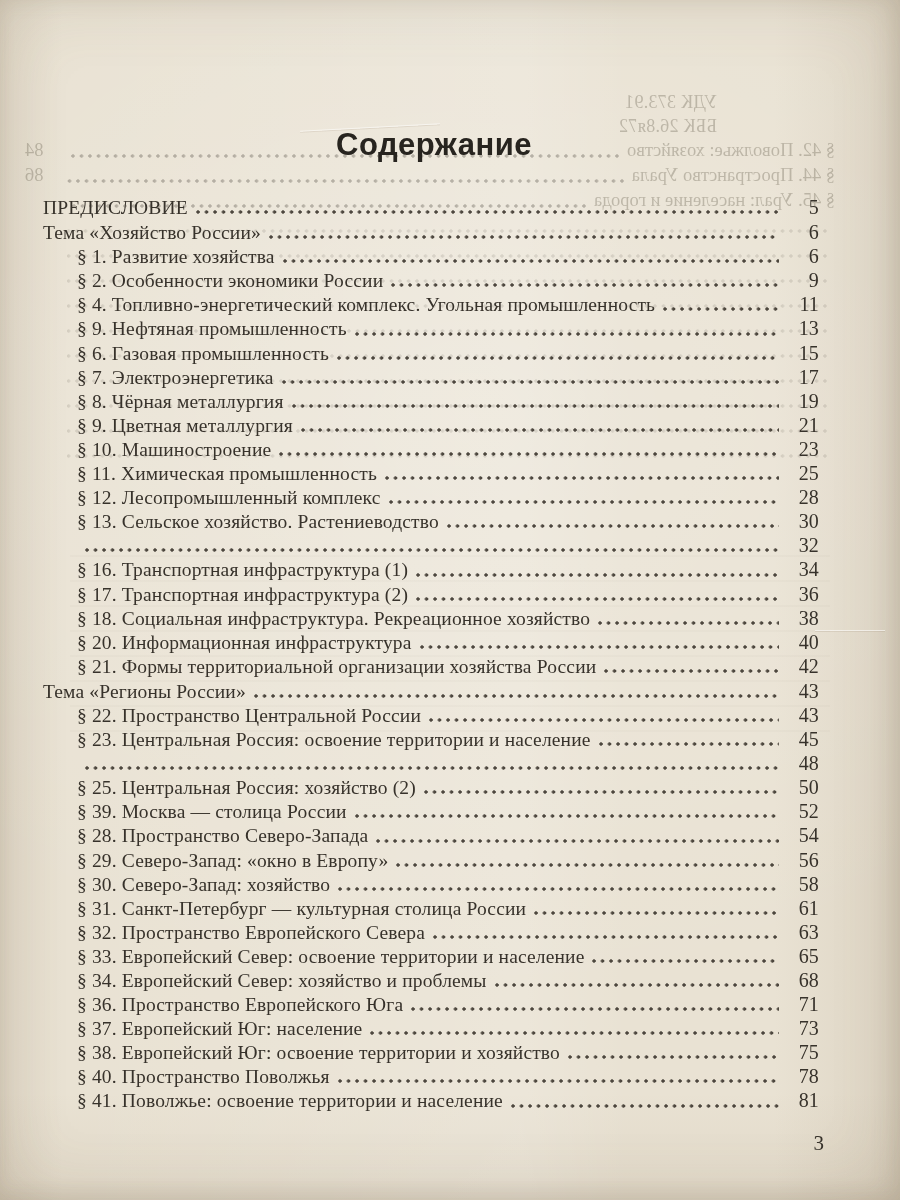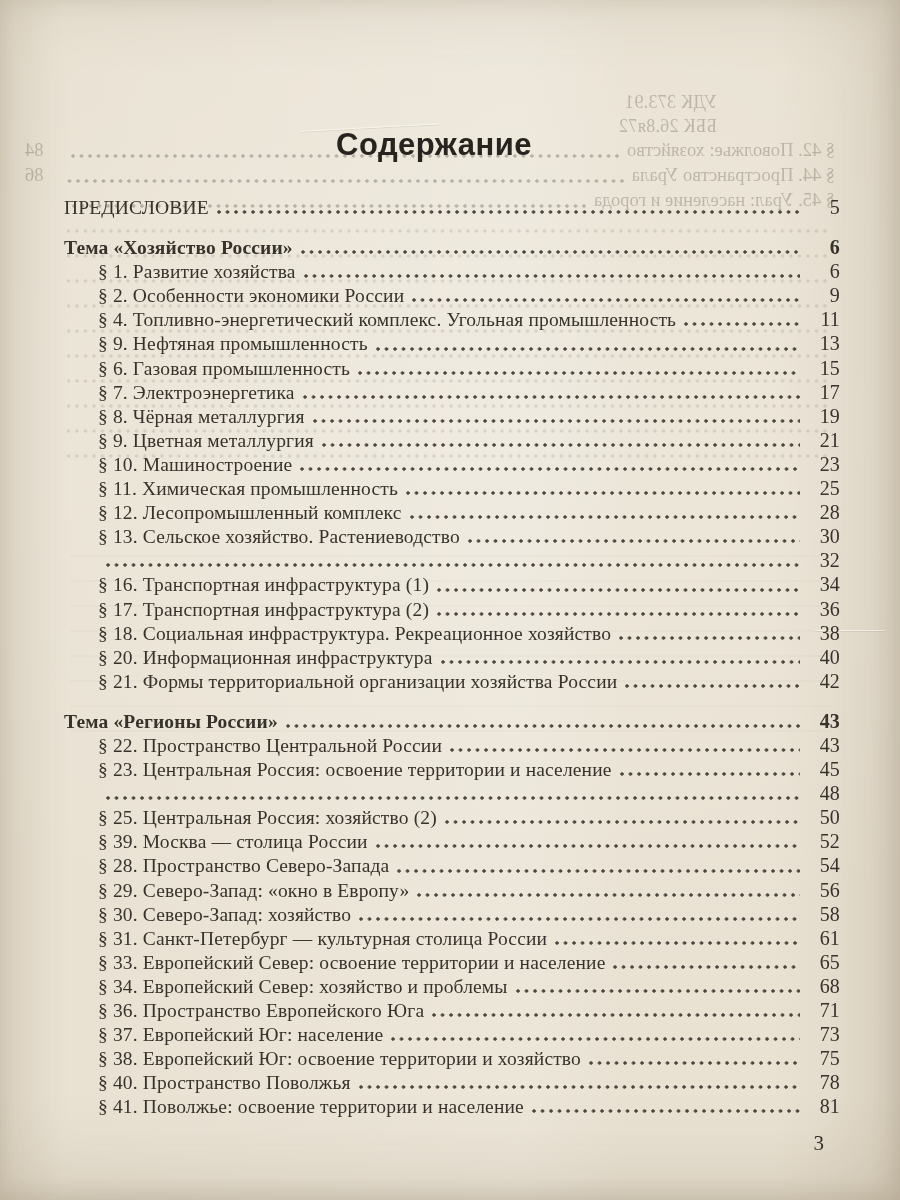--- a/index.html
+++ b/index.html
@@ -55,29 +55,29 @@
 
   
   .title{
     position:absolute;top:127px;left:-16px;width:900px;
     margin:0;text-align:center;
     font-family:"Liberation Sans", sans-serif;
     font-weight:bold;font-size:31px;letter-spacing:.5px;
     color:#27241f;
   }
   .toc{
-    position:absolute;left:64px;top:195px;width:776px;
+    position:absolute;left:43px;top:195px;width:776px;
   }
   .row{
     display:flex;align-items:baseline;
     height:24.1px;line-height:24.1px;
     font-size:19.5px;letter-spacing:.15px;white-space:nowrap;
     color:#37322b;
   }
-  .row.theme{margin-top:16px;font-weight:bold;}
+  .row.theme{margin-top:1px;}
   .row.para{padding-left:34px;}
   .row .label{flex:0 0 auto;}
   .dots{
     flex:1 1 auto;align-self:flex-end;
     height:6px;margin:0 6px 4px 8px;
     background-image:radial-gradient(circle at 2px 3px, rgba(55,49,41,.88) 1.4px, rgba(55,49,41,0) 2px);
     background-size:8.5px 6px;background-repeat:repeat-x;background-position:left bottom;
   }
   .row .pg{flex:0 0 auto;min-width:34px;text-align:right;font-size:20px;}
   .folio{
@@ -353,20 +353,25 @@
         <span class="dots"></span>
         <span class="pg">58</span>
       </div>
 
       <div class="row para">
         <span class="label">§ 31. Санкт-Петербург — культурная столица России</span>
         <span class="dots"></span>
         <span class="pg">61</span>
       </div>
 
+      <div class="row para">
+        <span class="label">§ 32. Пространство Европейского Севера</span>
+        <span class="dots"></span>
+        <span class="pg">63</span>
+      </div>
 
       <div class="row para">
         <span class="label">§ 33. Европейский Север: освоение территории и население</span>
         <span class="dots"></span>
         <span class="pg">65</span>
       </div>
 
       <div class="row para">
         <span class="label">§ 34. Европейский Север: хозяйство и проблемы</span>
         <span class="dots"></span>

